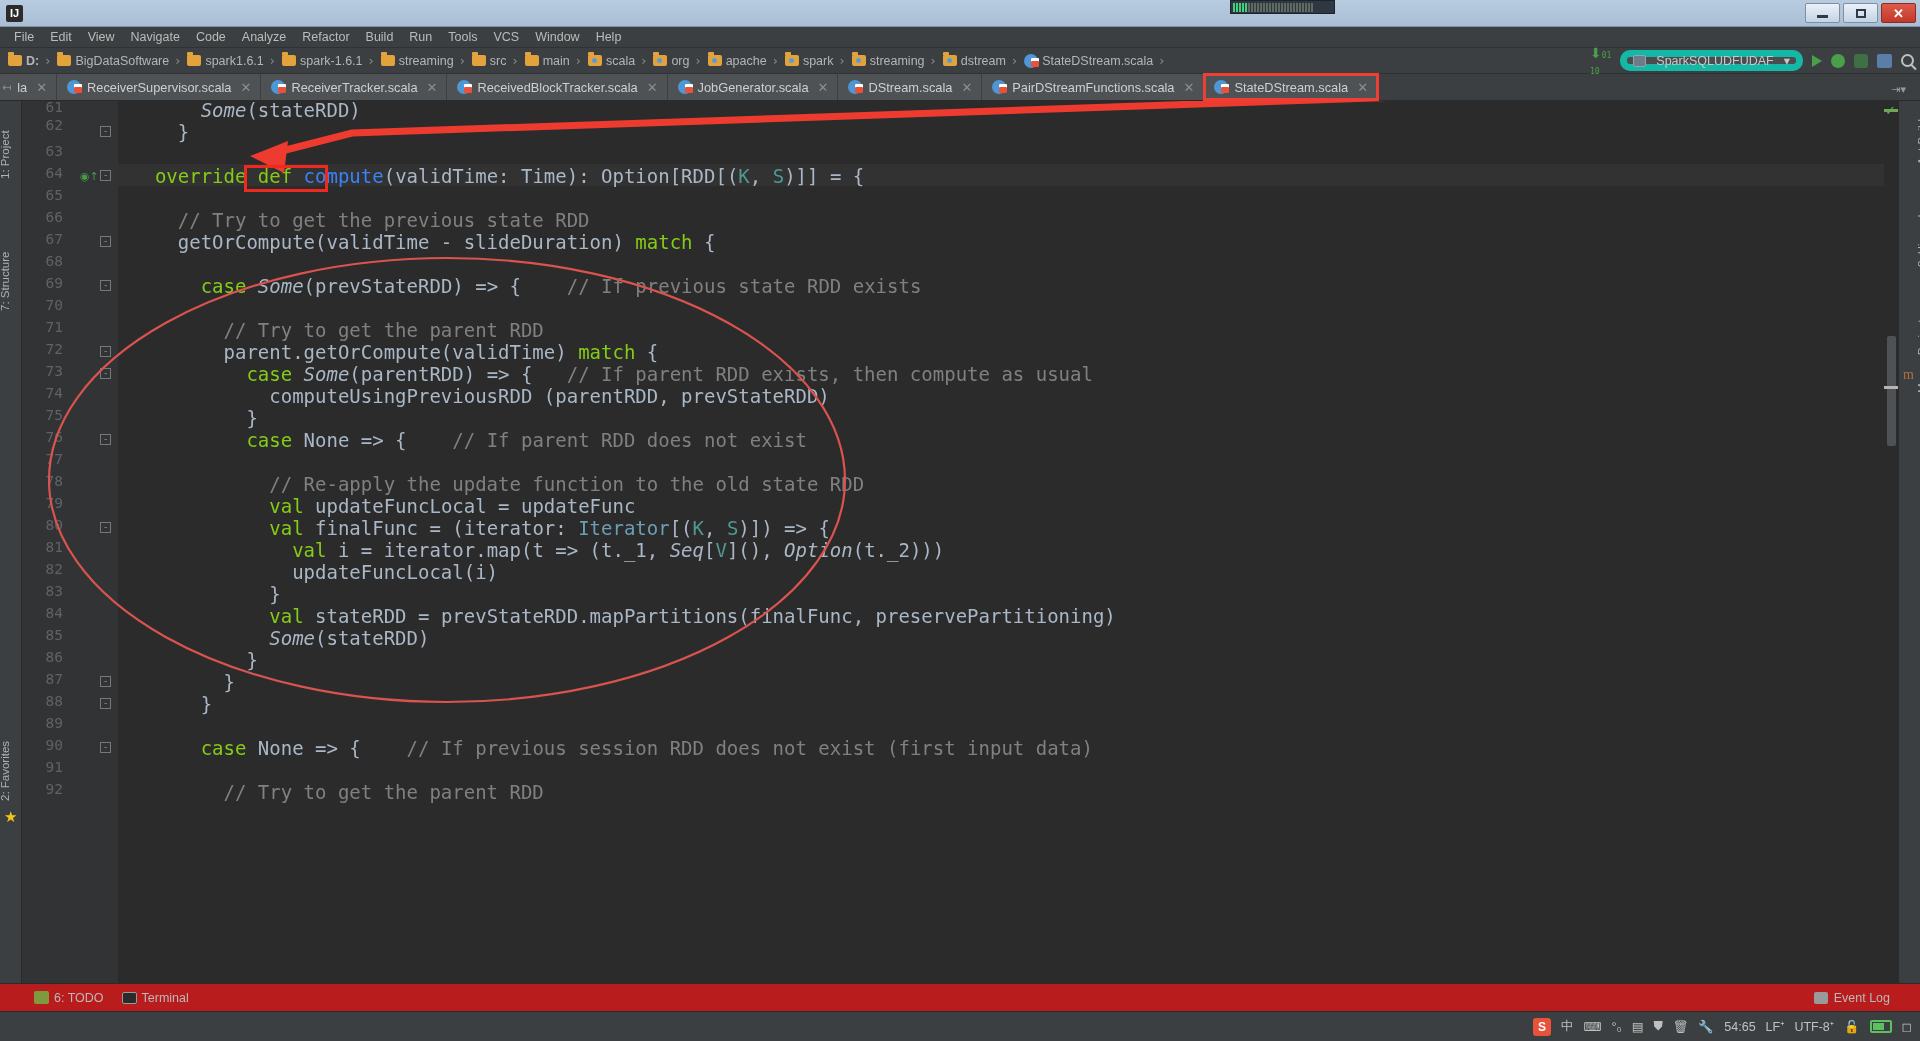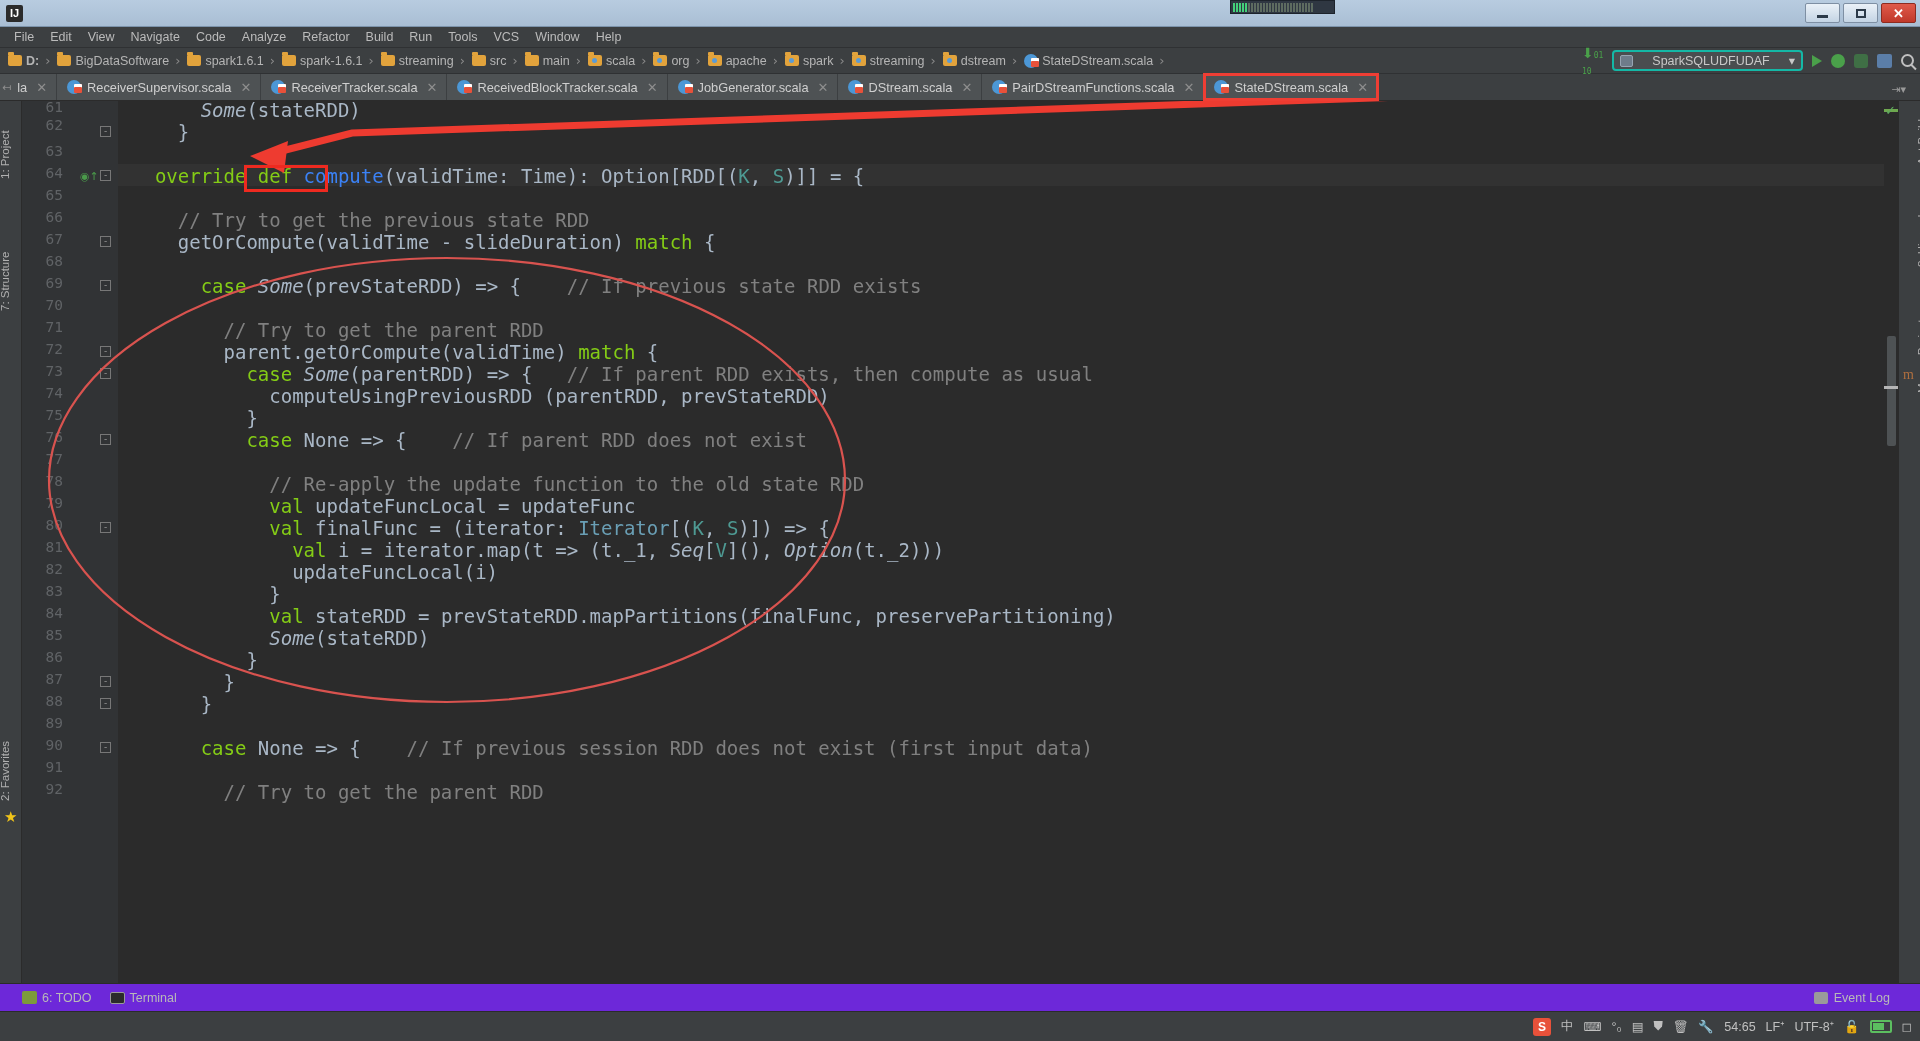--- a/index.html
+++ b/index.html
@@ -39,22 +39,22 @@
      font-family:"Liberation Sans",sans-serif;}
   .crumb .sep{ margin-left:6px; color:#8a8a8a; font-size:13px; }
   .fold{ width:14px;height:11px;background:#e2a33c;border-radius:1px 2px 2px 2px;position:relative;}
   .fold:before{content:"";position:absolute;top:-3px;left:0;width:6px;height:3px;background:#e2a33c;border-radius:1px 1px 0 0;}
   .fold.src:after{content:"";position:absolute;left:4px;top:3px;width:5px;height:5px;border-radius:50%;background:#5b9bd5;}
   .scalaico{ width:14px;height:14px;border-radius:50%;background:#4c97d6;position:relative;}
   .scalaico:after{content:"";position:absolute;right:-1px;bottom:1px;width:8px;height:9px;background:#e8513a;
      border-radius:1px; box-shadow:inset 0 3px 0 #fff;}
   .nav-right{ position:absolute; right:6px; display:flex; align-items:center; gap:9px;}
   .dl{ color:#4aa04a; font-size:14px; }
-  .runcfg{ display:flex;align-items:center;gap:19px;background:#4a4d4f;border:2px solid #14b8a6;
-     border-radius:4px;height:21px;padding:0 6px; }
+  .runcfg{ display:flex;align-items:center;gap:10px;background:#4a4d4f;border:7px solid #14b8a6;
+     border-radius:10px;height:21px;padding:0 6px; }
   .runcfg .box{width:13px;height:12px;background:#6e7c8a;border:1px solid #96a4b2;border-radius:2px;}
   .runcfg .txt{font-size:12.5px;color:#c8c8c8;font-family:"Liberation Sans",sans-serif;}
   .tri{width:0;height:0;border-left:10px solid #4aa04a;border-top:6px solid transparent;border-bottom:6px solid transparent;}
   .bugi{width:14px;height:14px;border-radius:50%;background:#4aa04a;}
   .covi{width:14px;height:14px;border-radius:3px;background:#3f6f45;}
   .sqi{width:15px;height:14px;background:#5b7ea8;border-radius:2px;}
   .srchi{width:13px;height:13px;border:2px solid #c0c0c0;border-radius:50%;position:relative;}
   .srchi:after{content:"";position:absolute;right:-5px;bottom:-3px;width:7px;height:2px;background:#c0c0c0;transform:rotate(45deg);}
 
   
@@ -89,22 +89,22 @@
   .curline{ position:absolute; left:0; right:0; height:22px; background:#323232; }
 
   
   .ovl{ position:absolute; inset:0; pointer-events:none; }
 
   .vscroll{ position:absolute; right:0; top:0; width:14px; height:100%; background:#2b2b2b;}
   .vthumb{ position:absolute; right:2px; width:9px; background:#4e5254; border-radius:2px;}
   .markhi{position:absolute;right:0;width:14px;height:3px;}
 
   
-  .toolbar-b{ height:28px; background:#6d28d9; display:flex;align-items:center;gap:18px;
-     padding-left:22px; border-top:1px solid #2b2b2b; position:relative;}
+  .toolbar-b{ height:28px; background:#b91c1c; display:flex;align-items:center;gap:18px;
+     padding-left:34px; border-top:1px solid #2b2b2b; position:relative;}
   .tbi{ display:flex;align-items:center;gap:5px; font-size:12.5px;color:#b9b9b9;
      font-family:"Liberation Sans",sans-serif;}
   .evlog{ position:absolute; right:30px; display:flex;align-items:center;gap:6px;
      font-size:12.5px;color:#b9b9b9;font-family:"Liberation Sans",sans-serif;}
   .evlog .b{ width:14px;height:12px;background:#9a9a9a;border-radius:2px;}
 
   
   .statusbar{ height:30px; background:#3c3f41; display:flex;align-items:center;
      border-top:1px solid #2b2b2b; position:relative;}
   .status-right{ position:absolute; right:8px; display:flex;align-items:center;gap:10px;

